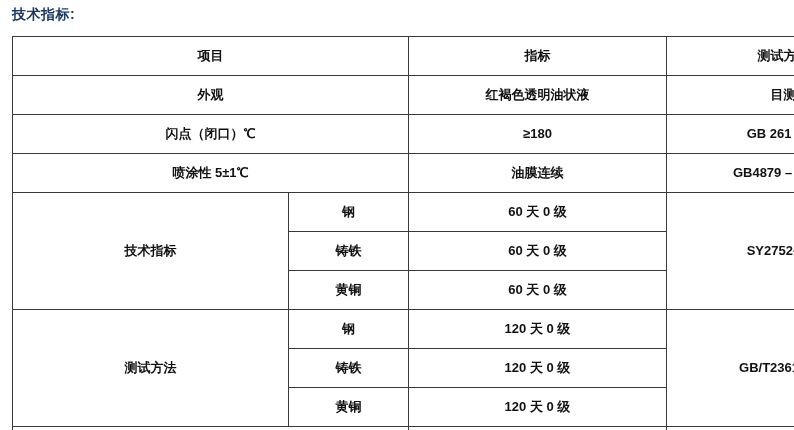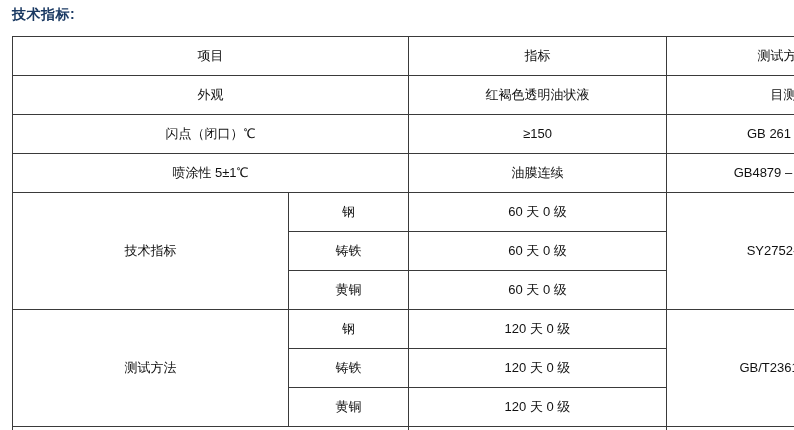--- a/index.html
+++ b/index.html
@@ -40,20 +40,21 @@
     font-size: 13px;
     color: #111111;
   }
   table.spec td {
     border: 1px solid #3a3a3a;
     text-align: center;
     vertical-align: middle;
     padding: 4px 2px;
     height: 30px;
     line-height: 1.25;
+    font-weight: bold;
   }
   .col-item { width: 276px; }
   .col-sub  { width: 120px; }
   .col-spec { width: 258px; }
   .col-test { width: 234px; }
   .head td {
     font-weight: normal;
   }
   .two-line {
     line-height: 1.5;
@@ -81,21 +82,21 @@
       </tr>
 
       <tr>
         <td colspan="2">外观</td>
         <td>红褐色透明油状液</td>
         <td>目测</td>
       </tr>
 
       <tr>
         <td colspan="2">闪点（闭口）℃</td>
-        <td>≥150</td>
+        <td>≥180</td>
         <td>GB 261 – 77</td>
       </tr>
 
       <tr>
         <td colspan="2">喷涂性 5±1℃</td>
         <td>油膜连续</td>
         <td>GB4879 – 85B21</td>
       </tr>
 
       <tr>

